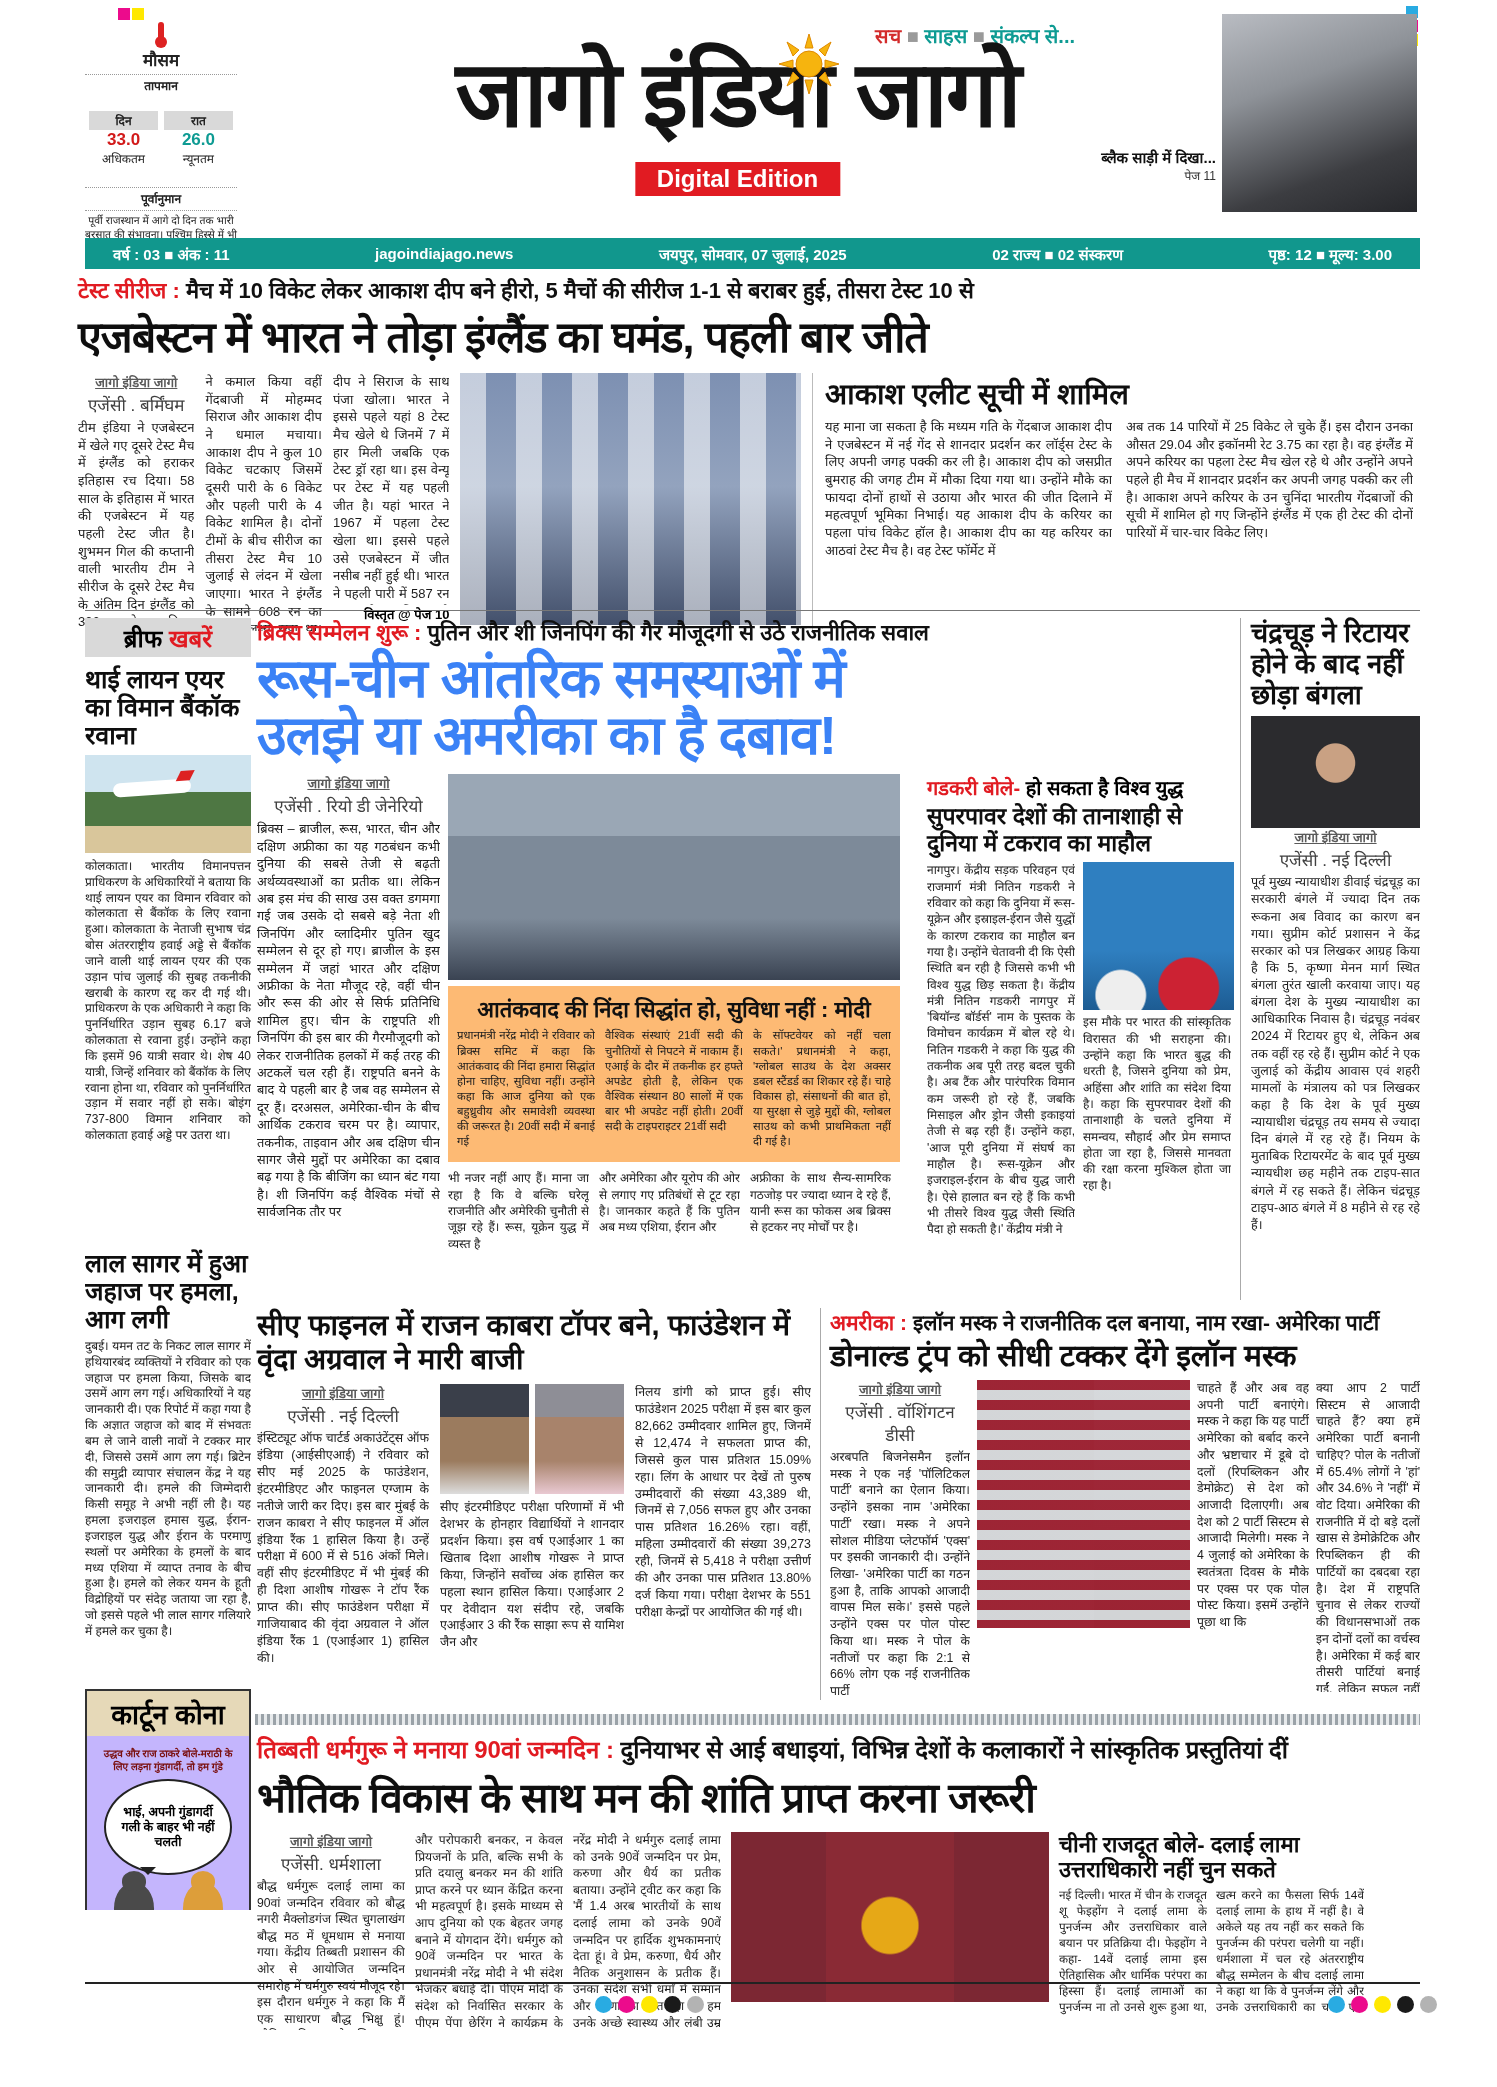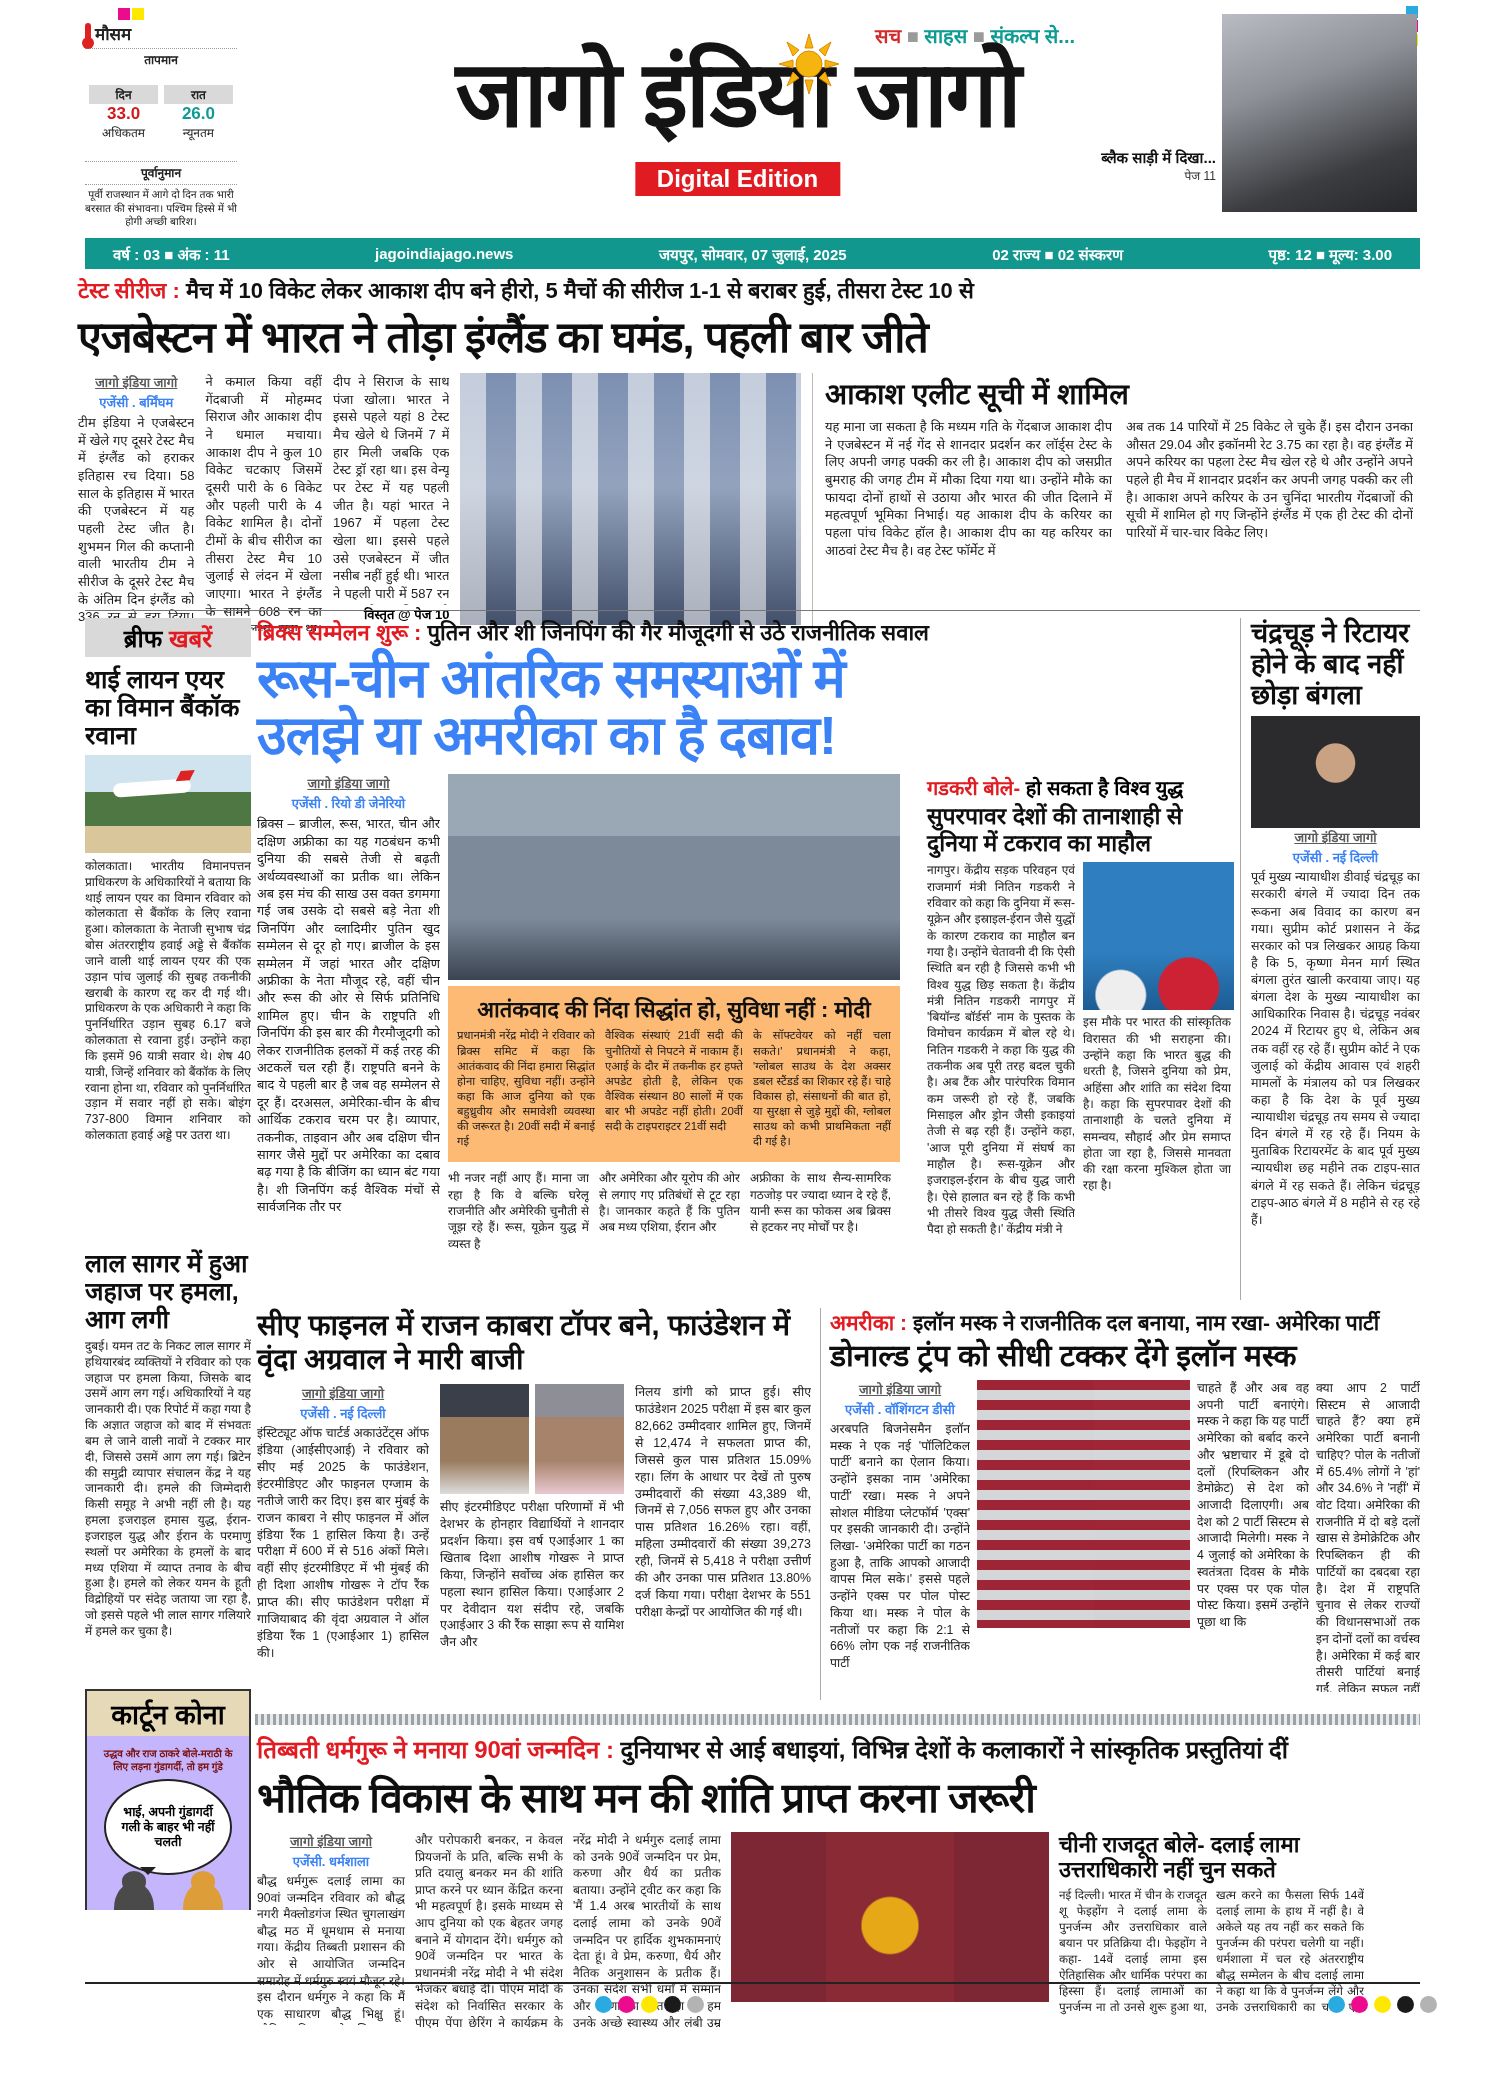--- a/index.html
+++ b/index.html
@@ -7,21 +7,21 @@
   .page { position:relative; width:1497px; height:2087px; background:#fff; overflow:hidden; }
 
   
   .reg { position:absolute; display:flex; gap:2px; }
   .reg div { width:12px; height:12px; }
   .reg.vert { flex-direction:column; }
   .c-cyan{background:#29abe2}.c-mag{background:#ec0b8c}.c-yel{background:#ffe800}.c-blk{background:#1a1a1a}.c-gry{background:#b3b3b3}
 
   
   .weather { position:absolute; top:22px; left:85px; width:152px; height:190px; font-size:12px; text-align:center; color:#222; }
-  .weather .w-title { font-weight:bold; font-size:17px; display:flex; align-items:center; justify-content:flex-start; gap:4px; }
+  .weather .w-title { font-weight:bold; font-size:17px; display:flex; align-items:center; justify-content:flex-end; gap:4px;flex-direction:column; }
   .thermo { width:6px; height:22px; background:#d22; border-radius:3px; position:relative; display:inline-block; }
   .thermo:after { content:""; position:absolute; bottom:-4px; left:-3px; width:12px; height:12px; background:#d22; border-radius:50%; }
   .w-sec { border-top:1px dotted #999; margin-top:3px; padding-top:2px; font-weight:bold; }
   .w-row { display:flex; justify-content:space-between; padding:17px 4px; }
   .w-cell { width:48%; }
   .w-lbl { background:#d9d9d9; font-weight:bold; padding:1px 0; }
   .w-day { color:#d21a1a; font-weight:bold; font-size:17px; }
   .w-night { color:#0e9b93; font-weight:bold; font-size:17px; }
   .w-fc { font-size:10.5px; text-align:center; border-top:1px dotted #999; margin-top:3px; padding-top:3px; line-height:1.3; }
 
@@ -56,21 +56,21 @@
   .col { font-size:13px; line-height:1.36; text-align:justify; color:#1c1c1c; overflow:hidden; }
   .ccol { width:118px; height:100%; }
   .ph-cricket { width:345px; height:252px; background:
      repeating-linear-gradient(90deg, rgba(255,255,255,.55) 0 26px, rgba(255,255,255,0) 26px 56px),
      linear-gradient(180deg,#7d90b2 0%,#93a3be 45%,#43506b 100%); }
   .cr-right { flex:1; border-left:1px solid #bbb; padding-left:12px; }
   .cr-sub { font-weight:800; font-size:29px; color:#0e0e0e; margin-bottom:6px; }
   .cr-subrow { display:flex; gap:14px; }
   .cr-subrow .col { width:287px; height:206px; font-size:13px; }
   .brand-line { display:block; text-align:center; font-weight:bold; color:#5a5a5a; font-size:13px; text-decoration:underline; margin-bottom:2px; }
-  .byline { text-align:center; font-weight:bold; font-size:13px; color:#3b82f6; margin-bottom:3px; }
+  .byline { text-align:center; font-weight:normal; font-size:17px; color:#404040; margin-bottom:3px; }
 
   .rule { position:absolute; left:85px; width:1335px; border-top:1.5px solid #777; }
 
   
   .sidebar { position:absolute; top:618px; left:85px; width:166px; height:1292px; overflow:hidden; }
   .brief-hdr { background:#d9d9d9; text-align:center; font-weight:800; font-size:24px; padding:3px 0; }
   .brief-hdr .b2 { color:#e11b22; }
   .sb-h { font-weight:800; font-size:25px; line-height:1.12; color:#0e0e0e; margin:8px 0 6px; }
   .ph-plane { width:100%; height:98px; background:linear-gradient(180deg,#cfe4ef 0 38%,#4e7743 38% 72%,#d9c69b 72% 100%); }
   .plane-body { position:absolute; top:26px; left:28px; width:78px; height:14px; background:#fff; border-radius:8px; transform:rotate(-4deg); }

